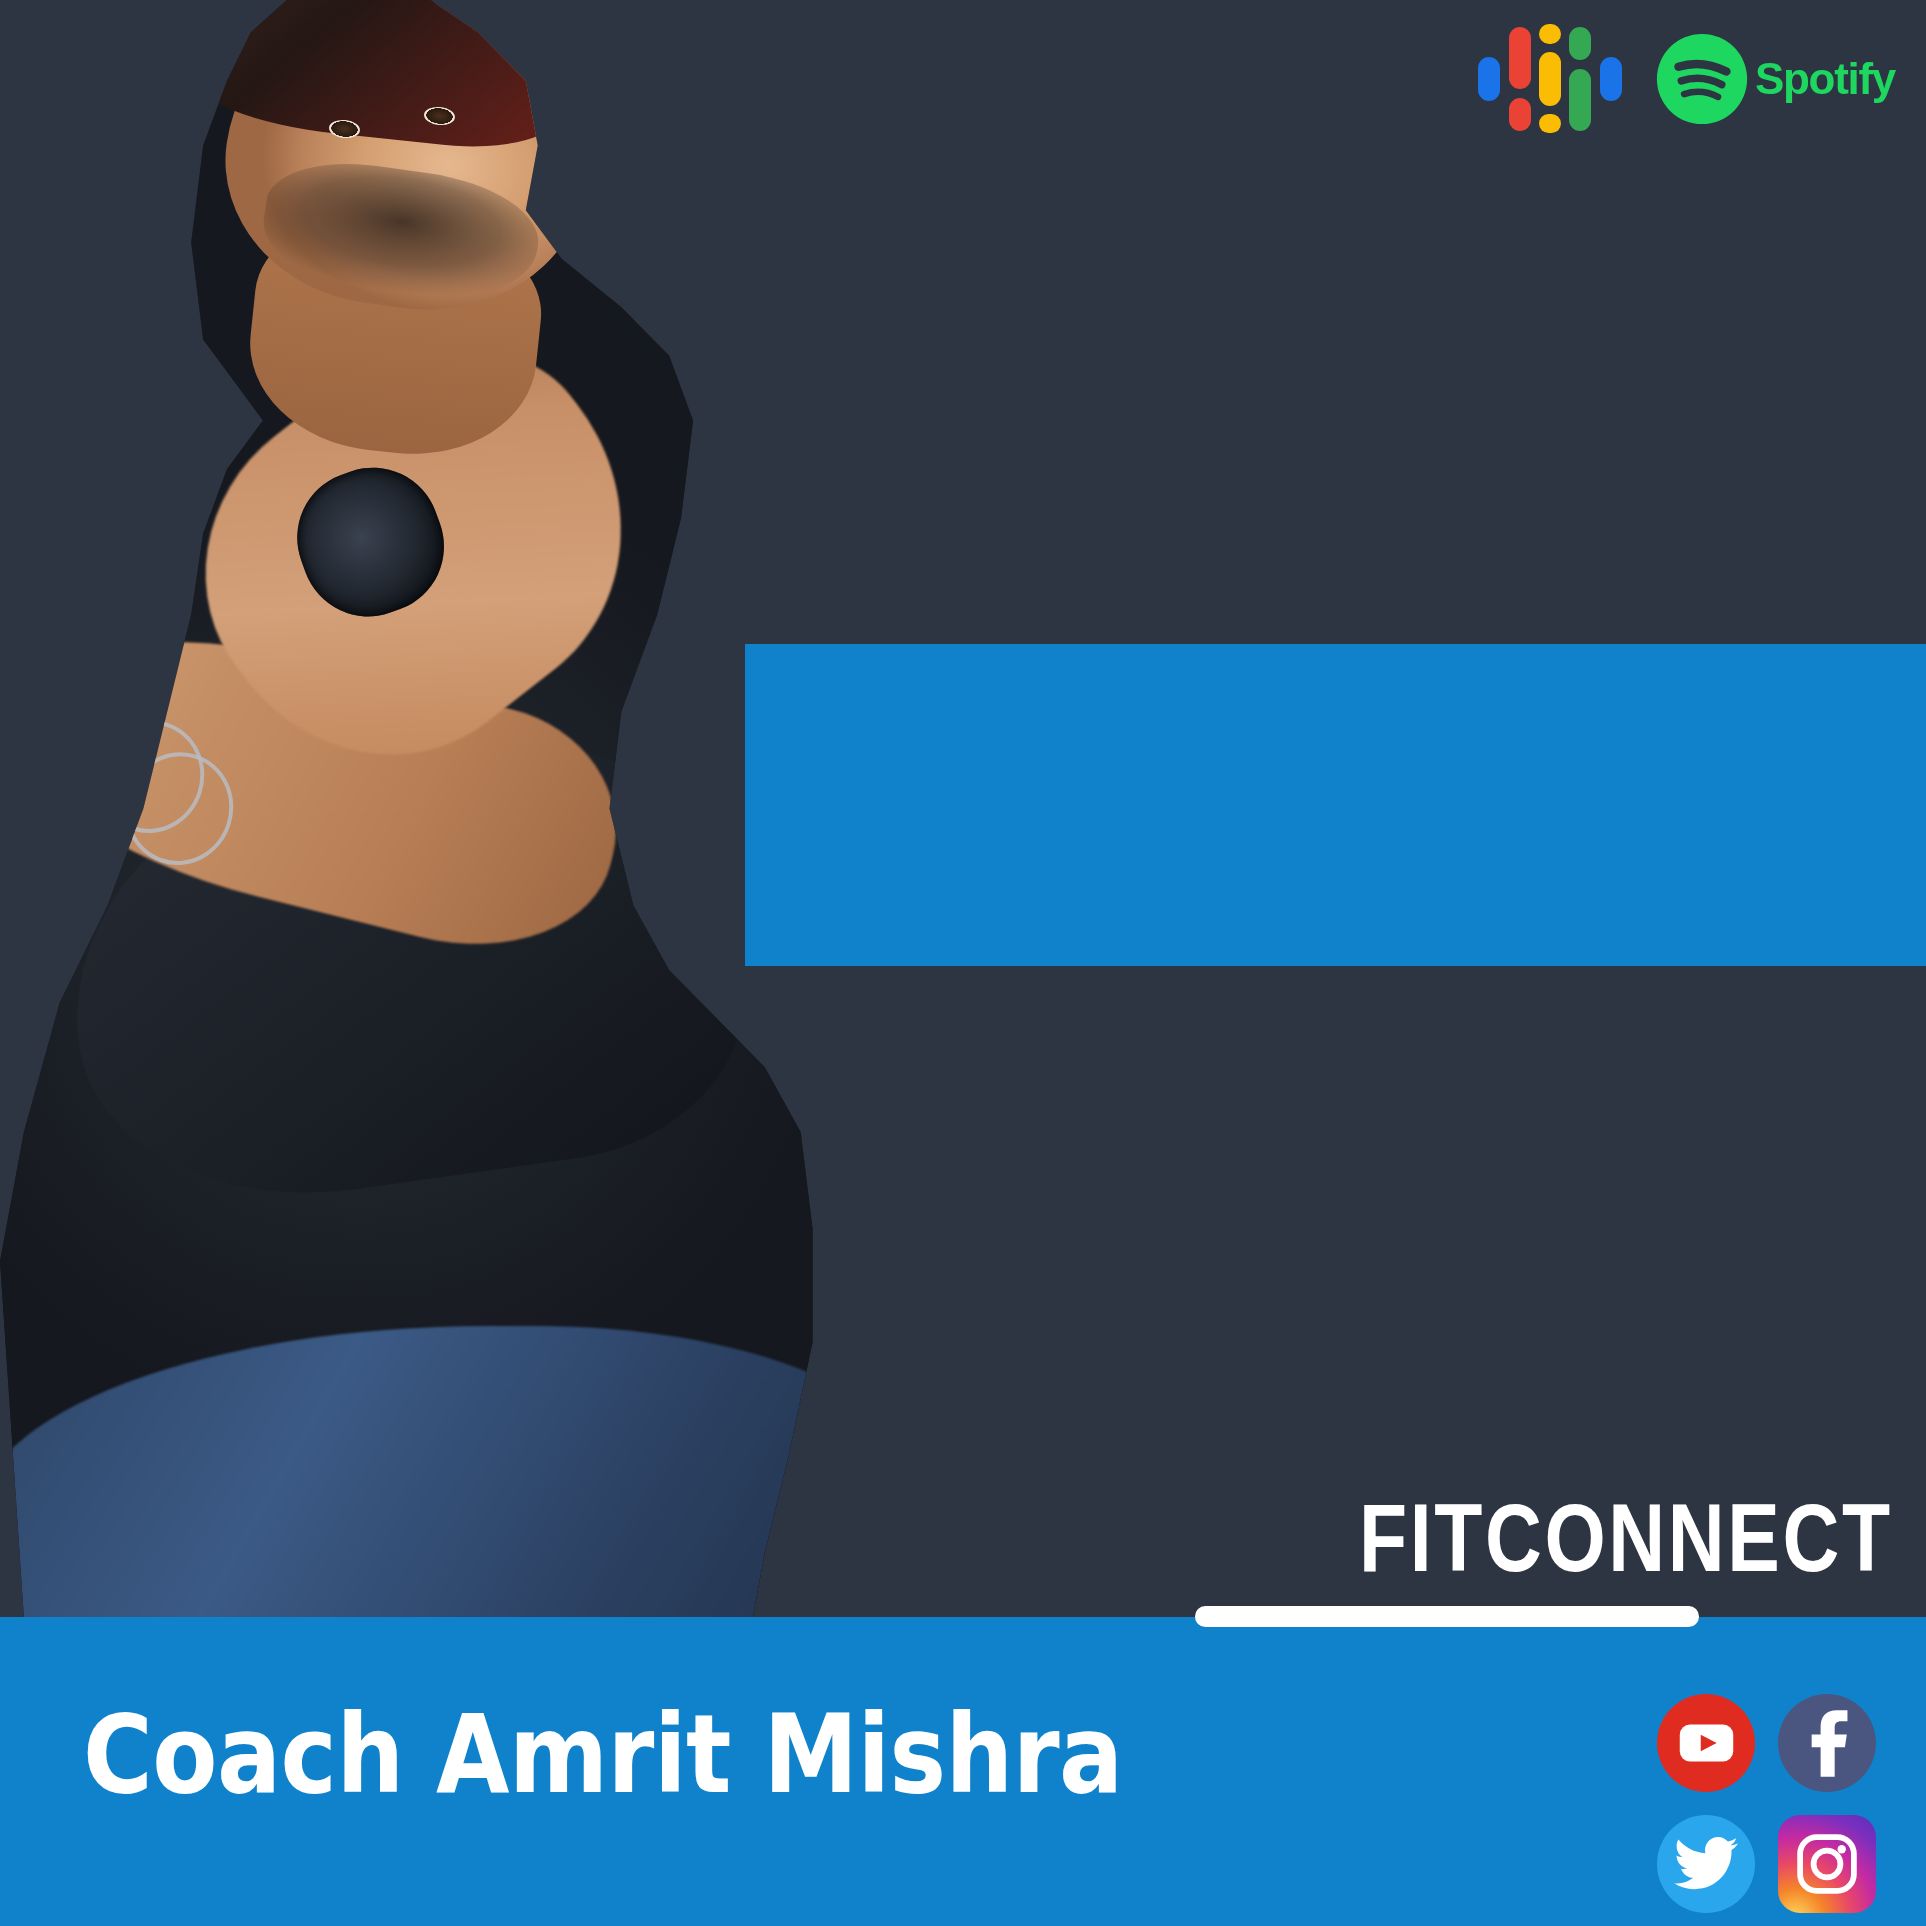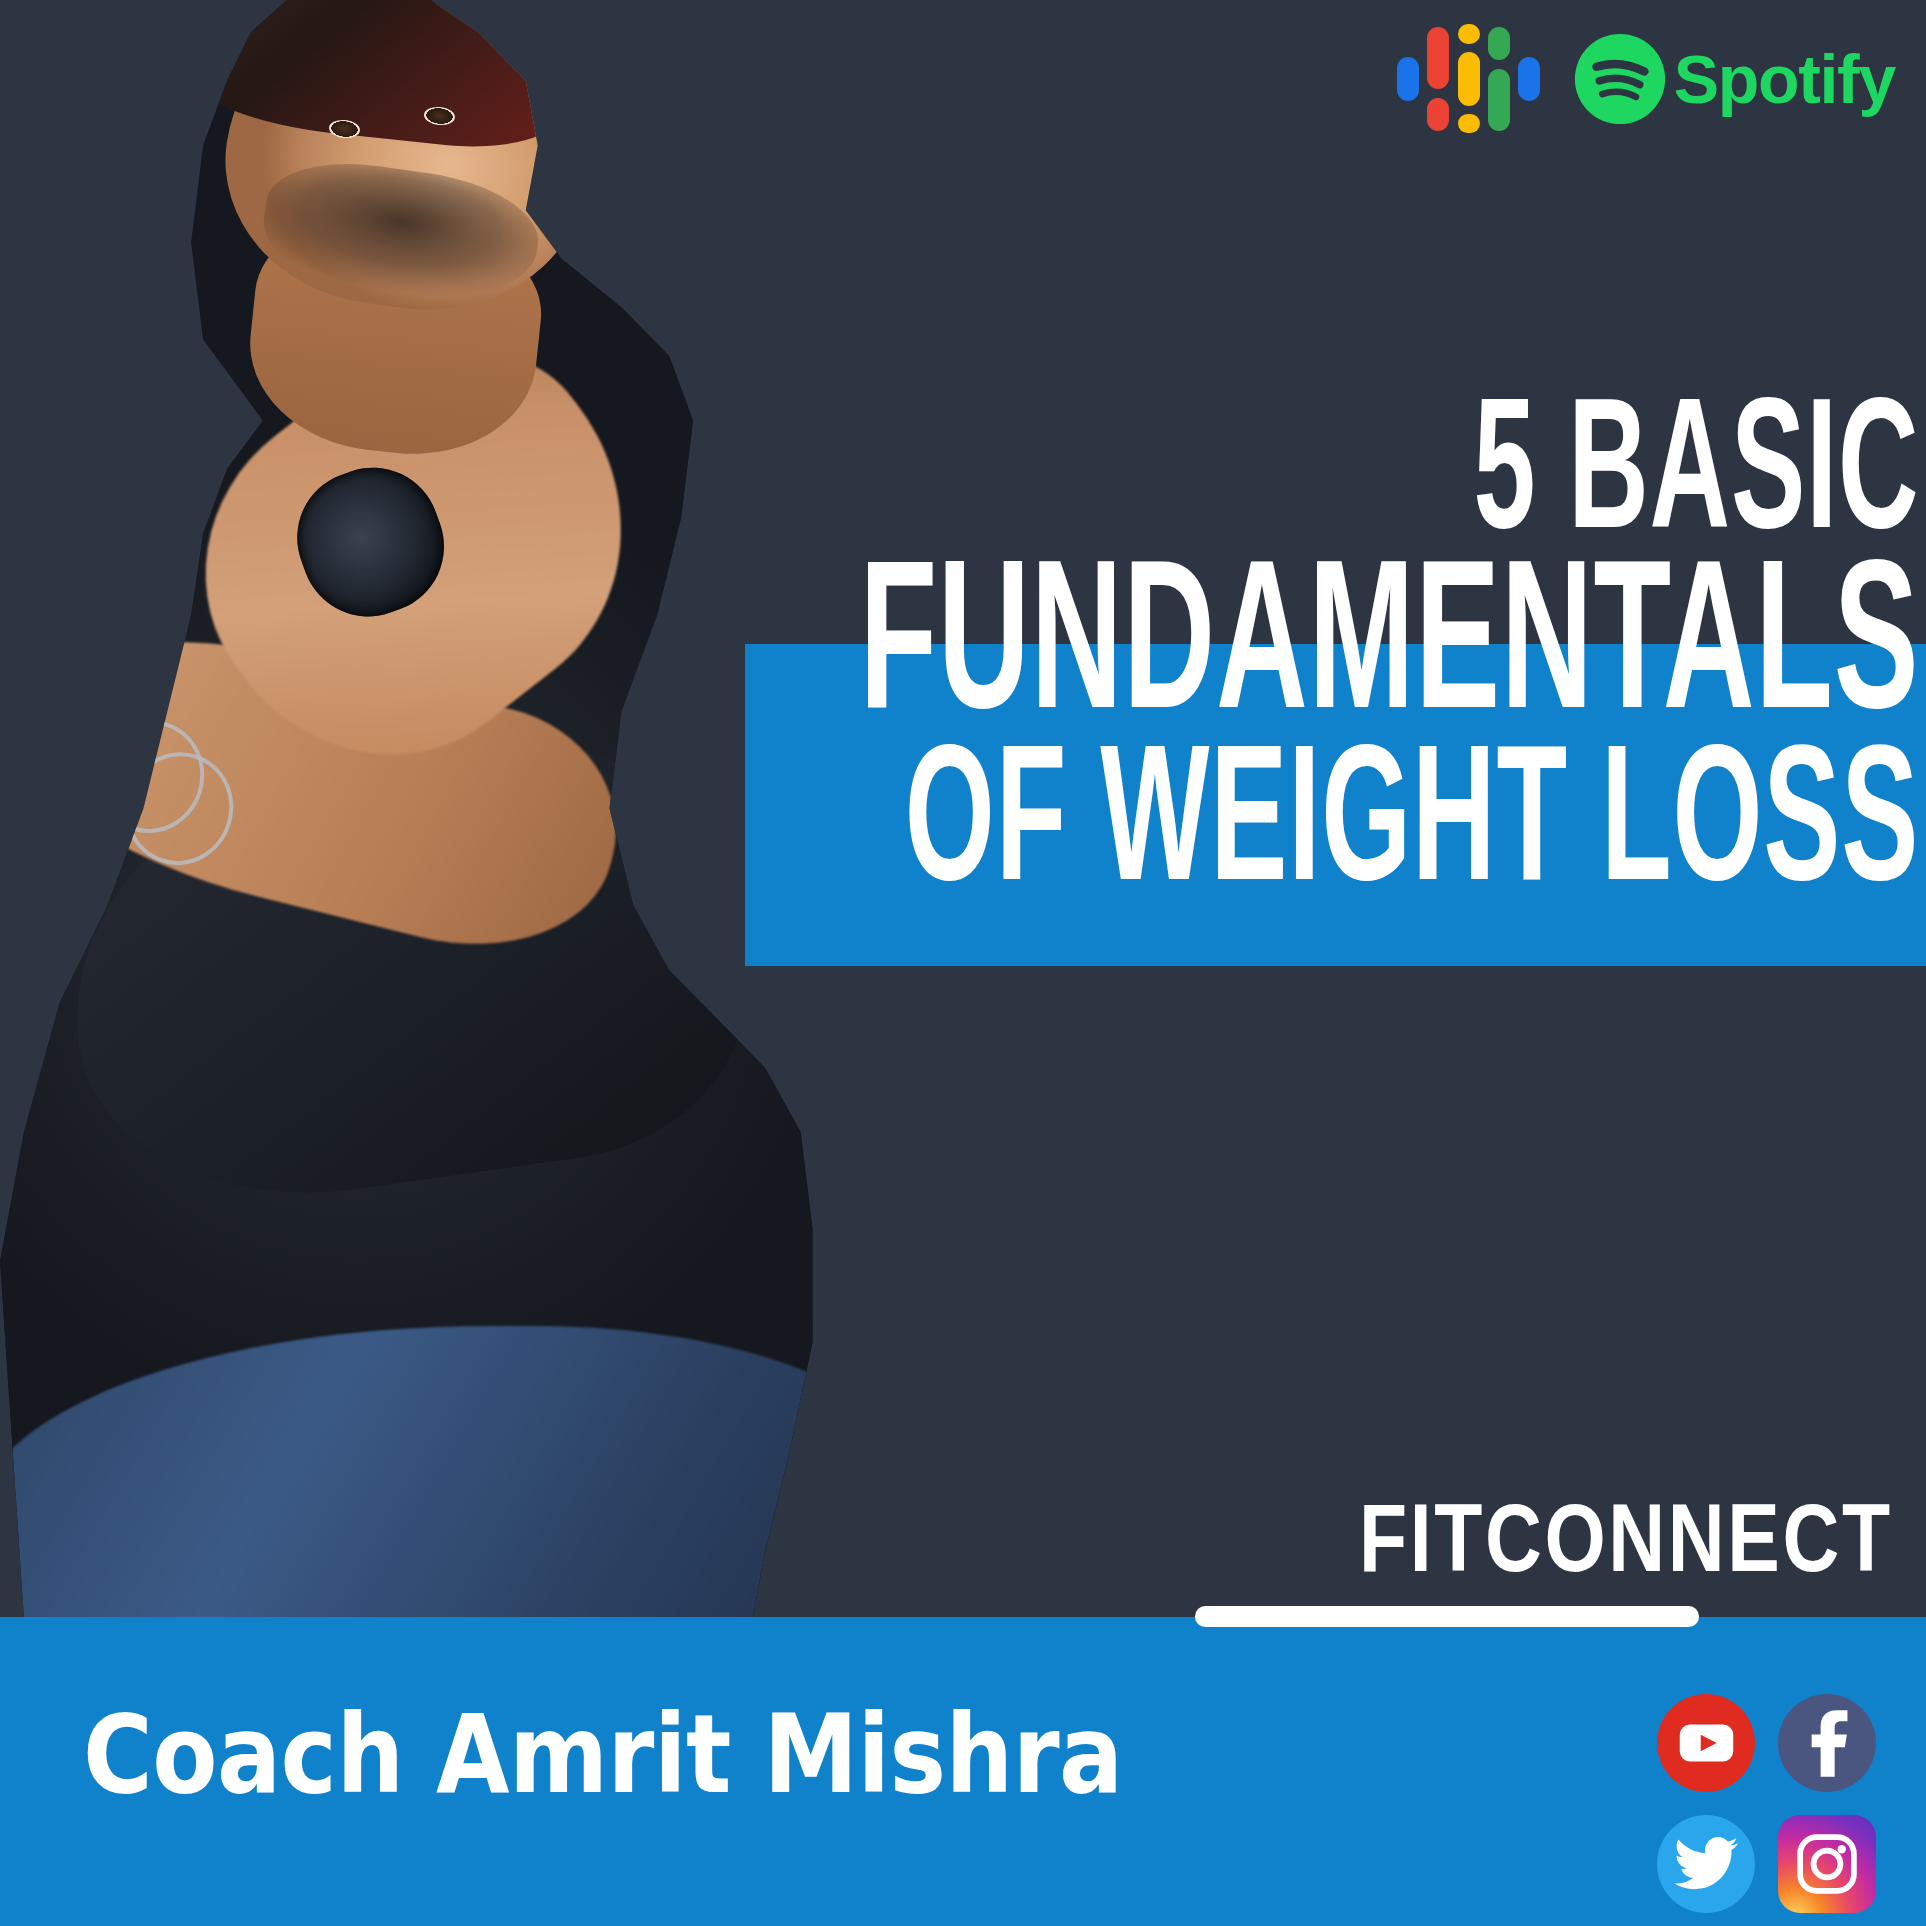--- a/index.html
+++ b/index.html
@@ -164,21 +164,21 @@
   }
   .gpodcast{
     display:flex;align-items:center;gap:8.3px;height:109px;
   }
   .gp-col{display:flex;flex-direction:column;align-items:center;justify-content:center;gap:8.3px;height:100%;}
   .gp-bar{width:22px;border-radius:11px;}
 
   .spotify{display:flex;align-items:center;gap:6.4px;}
   .sp-mark{width:94px;height:94px;}
   .sp-word{
-    font-size:68px;font-weight:700;letter-spacing:-1.3px;
+    font-size:44px;font-weight:700;letter-spacing:-1.3px;
     color:#1ED760;line-height:1;
     font-family:"Liberation Sans", sans-serif;
   }
 
   
   .headline{
     position:absolute;
     right:6.4px;top:385px;
     z-index:5;
     text-align:right;
@@ -320,25 +320,20 @@
       <svg class="sp-mark" viewBox="0 0 100 100">
         <circle cx="50" cy="50" r="48" fill="#1ED760"></circle>
         <path d="M25 37 Q50 29 76 42" stroke="#2D3442" stroke-width="9" fill="none" stroke-linecap="round"></path>
         <path d="M28 52 Q50 45 71 56" stroke="#2D3442" stroke-width="8" fill="none" stroke-linecap="round"></path>
         <path d="M31 66 Q50 60 67 69" stroke="#2D3442" stroke-width="7" fill="none" stroke-linecap="round"></path>
       </svg>
       <span class="sp-word">Spotify</span>
     </div>
   </div>
 
-  <div class="headline nosel">
-    <span class="hl-line hl-1">5 BASIC</span>
-    <span class="hl-line hl-2">FUNDAMENTALS</span>
-    <span class="hl-line hl-3">OF WEIGHT LOSS</span>
-  </div>
 
   <div class="brand nosel">FITCONNECT</div>
   <div class="brand-rule"></div>
 
   <div class="bottom-bar"></div>
 
   <div class="coach-name nosel">Coach Amrit Mishra</div>
 
   <div class="socials">
 

